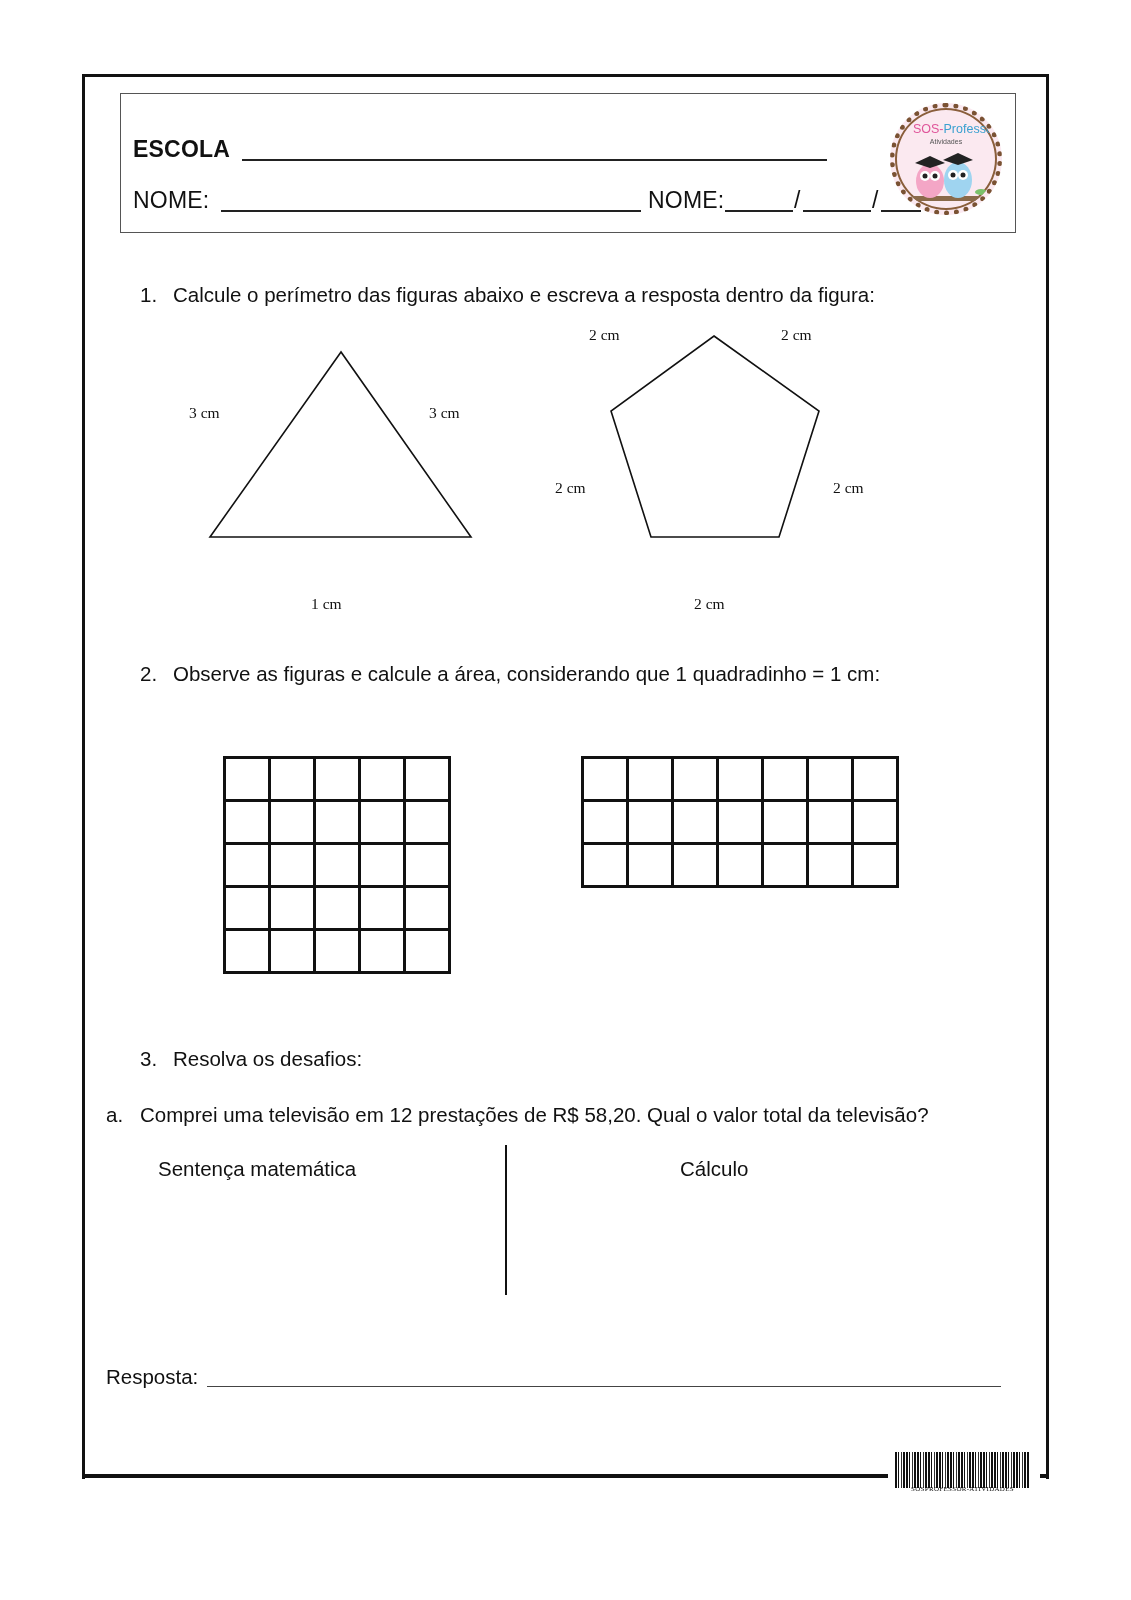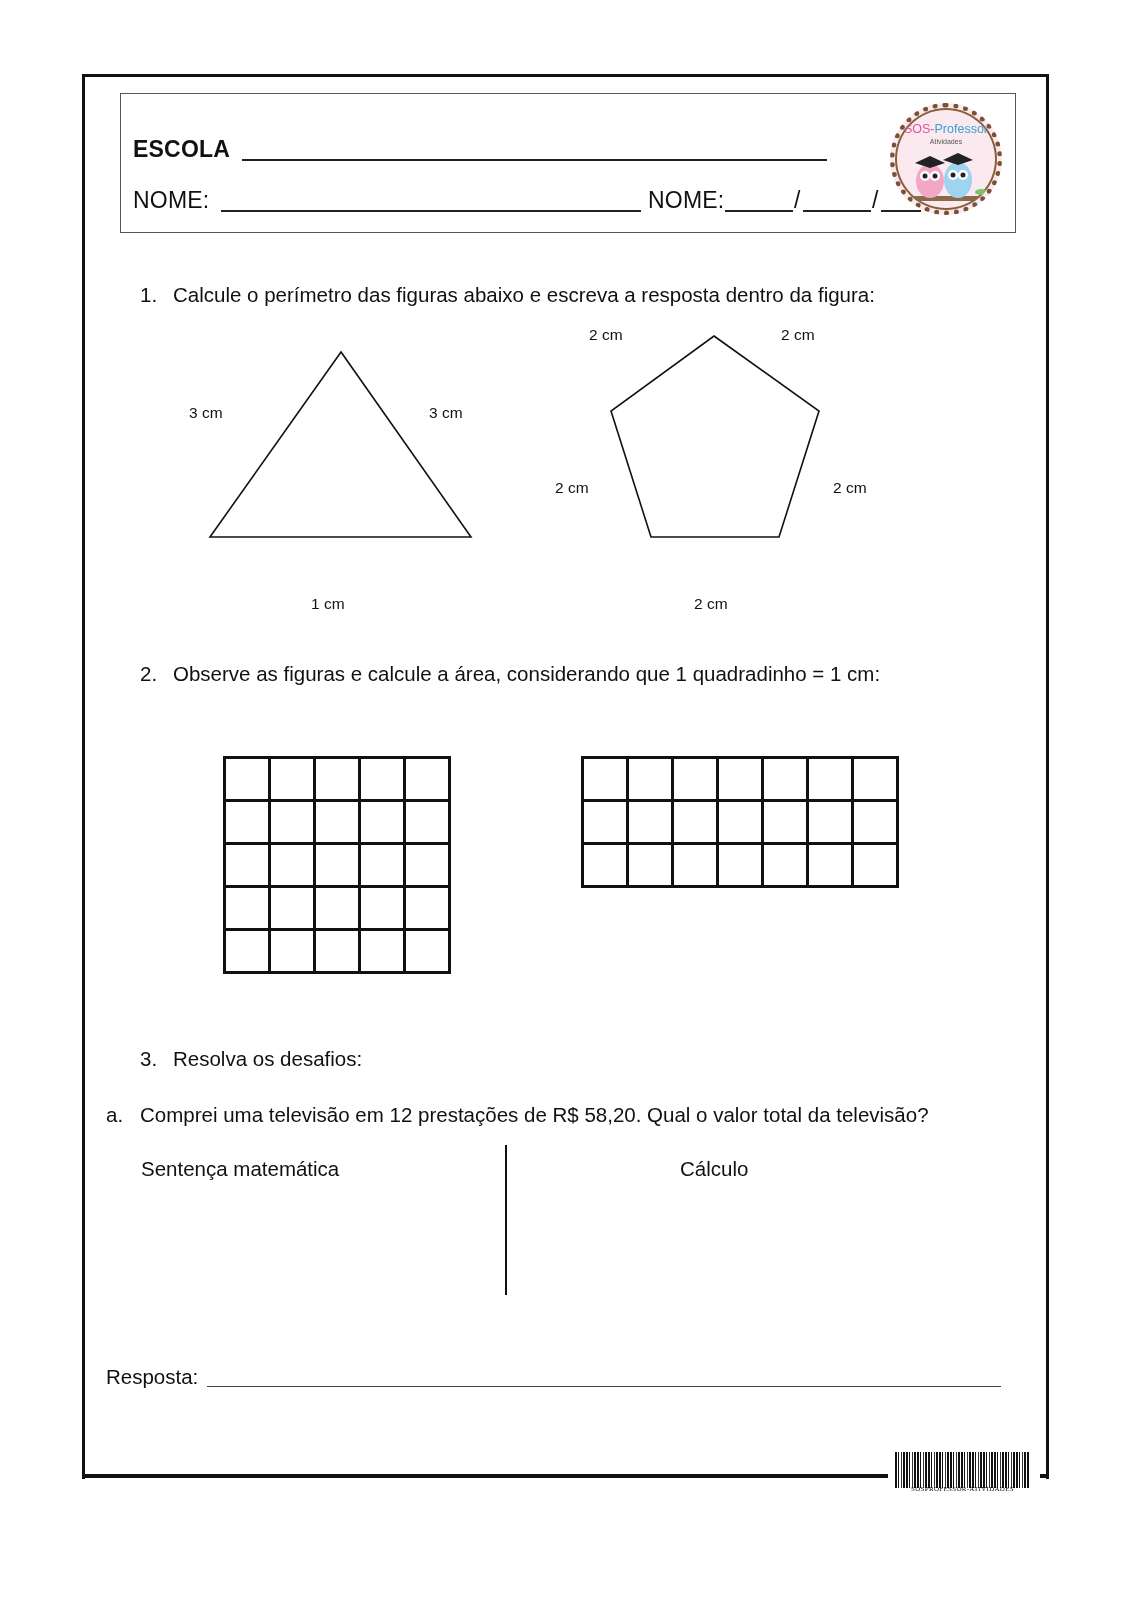--- a/index.html
+++ b/index.html
@@ -7,25 +7,25 @@
          font-family:"Liberation Sans", sans-serif; color:#111; }
   .abs { position:absolute; }
   .outer-border { left:82px; top:74px; width:961px; height:1402px;
                   border-left:3px solid #111; border-top:3px solid #111; border-right:3px solid #111; }
   .bottom-border { left:82px; top:1474px; width:806px; height:4px; background:#111; }
   .right-tail { left:1040px; top:1474px; width:6px; height:4px; background:#111; }
   .header-box { left:120px; top:93px; width:894px; height:138px; border:1.5px solid #555; }
   .hdr-label { font-size:23px; letter-spacing:0.2px; }
   .line { border-bottom:2px solid #222; height:0; }
   .q { font-size:20.5px; }
-  .small-label { font-family:Liberation Sans, sans-serif; font-size:15.5px; color:#111; }
+  .small-label { font-family:Liberation Serif, serif; font-size:15.5px; color:#111; }
   .logo { left:890px; top:103px; width:112px; height:112px; border-radius:50%;
           background:#fbe9f0; border:5px dotted #7a5233; box-sizing:border-box;
           box-shadow:0 0 0 2px #8a5e3b inset; overflow:hidden; }
-  .logo-title { position:absolute; top:14px; left:0; right:0; text-align:center; font-size:12.5px; }
+  .logo-title { position:absolute; top:14px; left:0; right:0; text-align:right; font-size:12.5px; }
   .logo-title .sos { color:#e0559a; }
   .logo-title .prof { color:#3aa0d0; }
   .logo-sub { position:absolute; top:30px; left:0; right:0; text-align:center; font-size:7px; color:#555; }
   .grid { border-collapse:collapse; position:absolute; }
   .grid td { border:3px solid #111; padding:0; }
   .barcode { left:895px; top:1452px; width:135px; height:36px;
              background:repeating-linear-gradient(90deg,#111 0 2px,#fff 2px 3px,#111 3px 4px,#fff 4px 6px,#333 6px 7px,#fff 7px 8px,#111 8px 10px,#fff 10px 11px); }
   .barcode-text { left:895px; top:1485px; width:135px; font-family:"Liberation Serif", serif; font-size:7px; text-align:center; letter-spacing:0.3px; }
 </style>
 </head>
@@ -163,21 +163,21 @@
       </tr>
 </tbody>
   </table>
 
 <div class="abs q" style="left:140px; top:1047px;">3.</div>
 <div class="abs q" style="left:173px; top:1047px;text-align:center;">Resolva os desafios:</div>
 
 <div class="abs q" style="left:106px; top:1103px;">a.</div>
 <div class="abs q" style="left:140px; top:1103px;">Comprei uma televisão em 12 prestações de R$ 58,20. Qual o valor total da televisão?</div>
 
-<div class="abs q" style="left:141px; top:1157px;">Sentença matemática</div>
+<div class="abs q" style="left:158px; top:1157px;">Sentença matemática</div>
 <div class="abs" style="left:505px; top:1145px; width:2px; height:150px; background:#111;"></div>
 <div class="abs q" style="left:680px; top:1157px;">Cálculo</div>
 
 <div class="abs" style="left:158px; top:1190px; width:330px; height:100px;"></div>
 <div class="abs" style="left:525px; top:1190px; width:480px; height:100px;"></div>
 
 <div class="abs q" style="left:106px; top:1365px;">Resposta:</div>
 <div class="abs" style="left:207px; top:1386px; width:794px; border-bottom:1.5px solid #444;"></div>
 
 <div class="abs barcode"></div>

